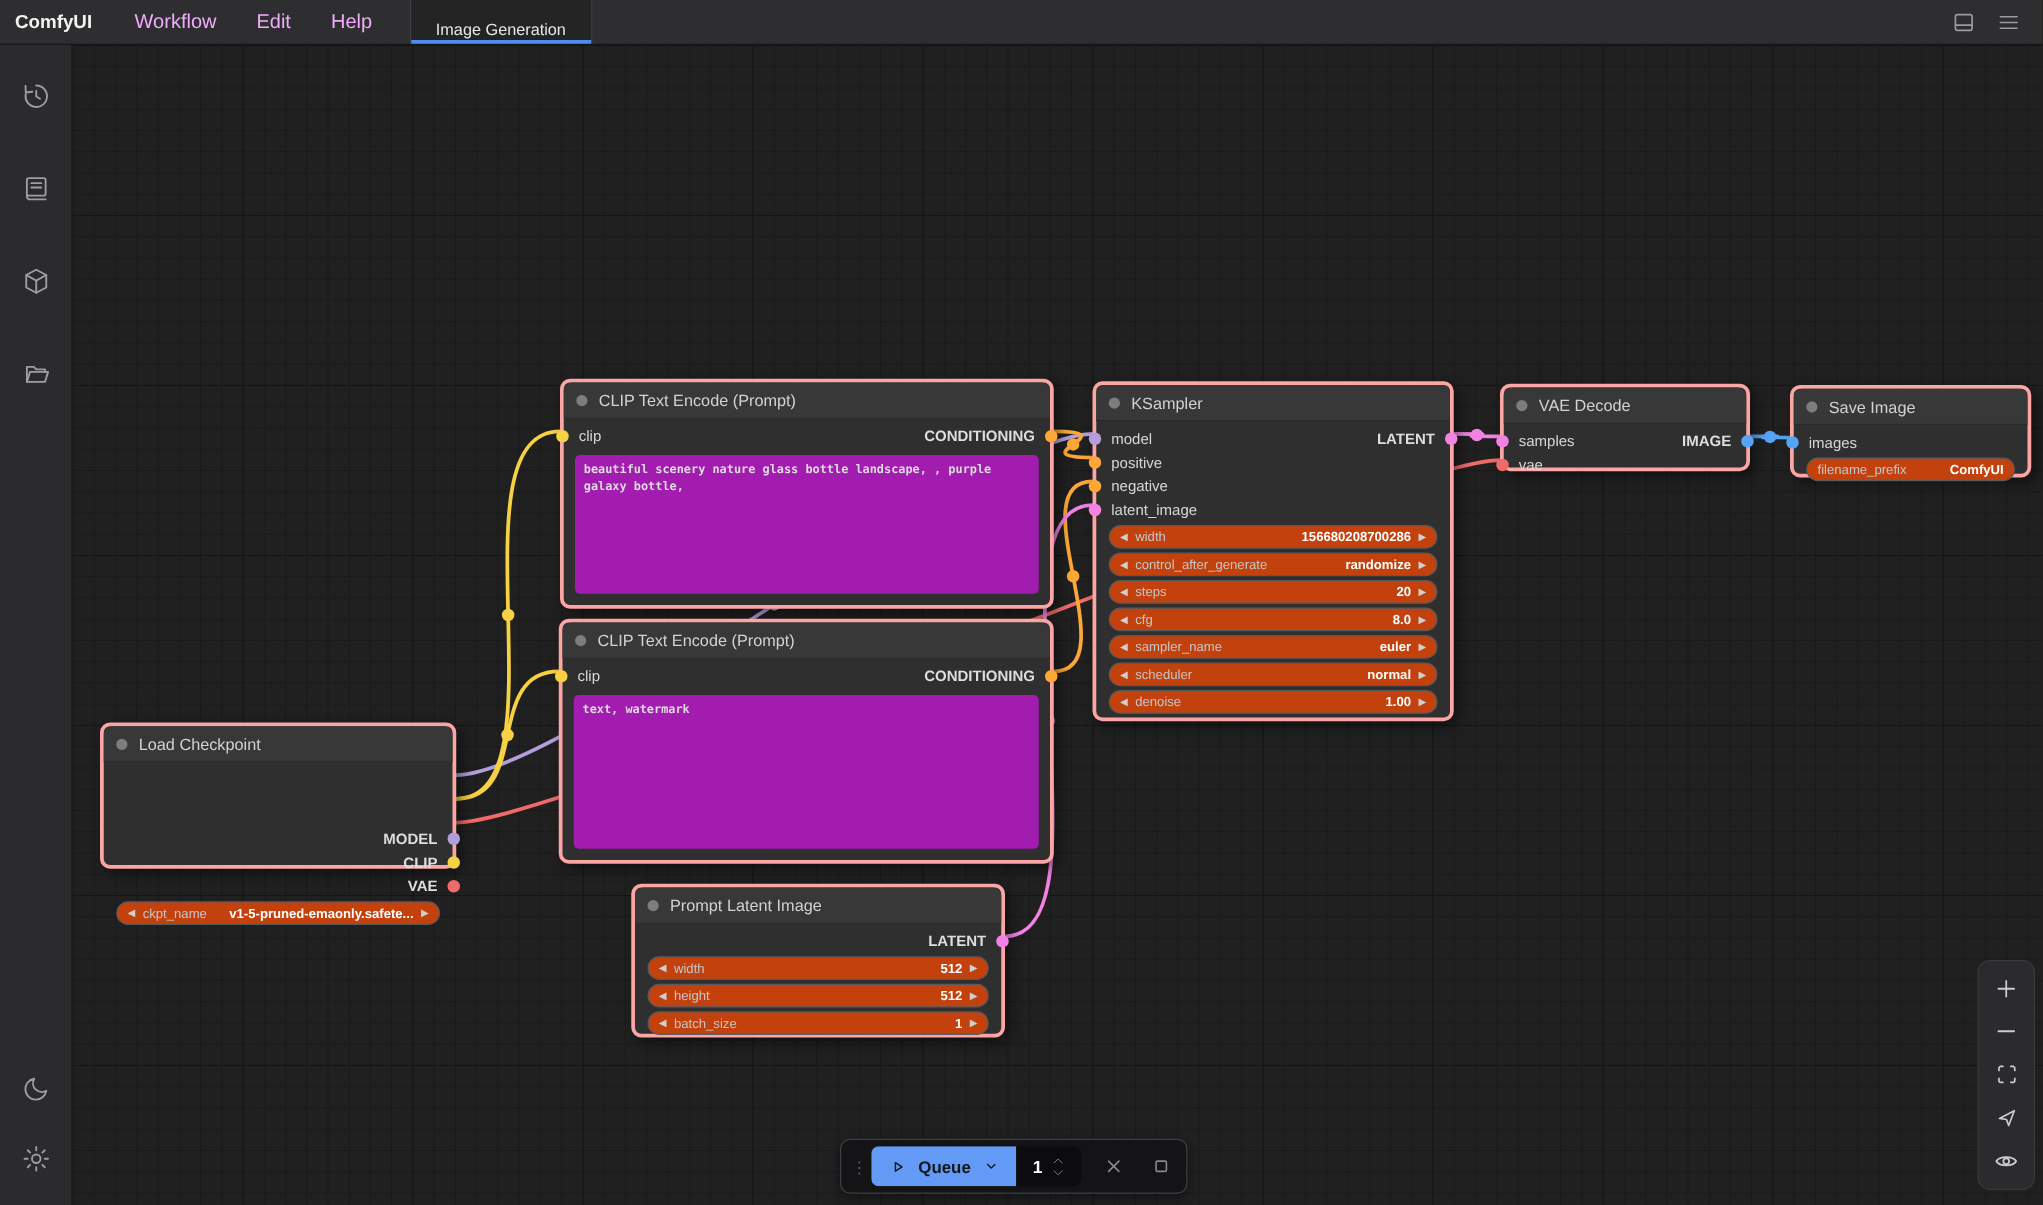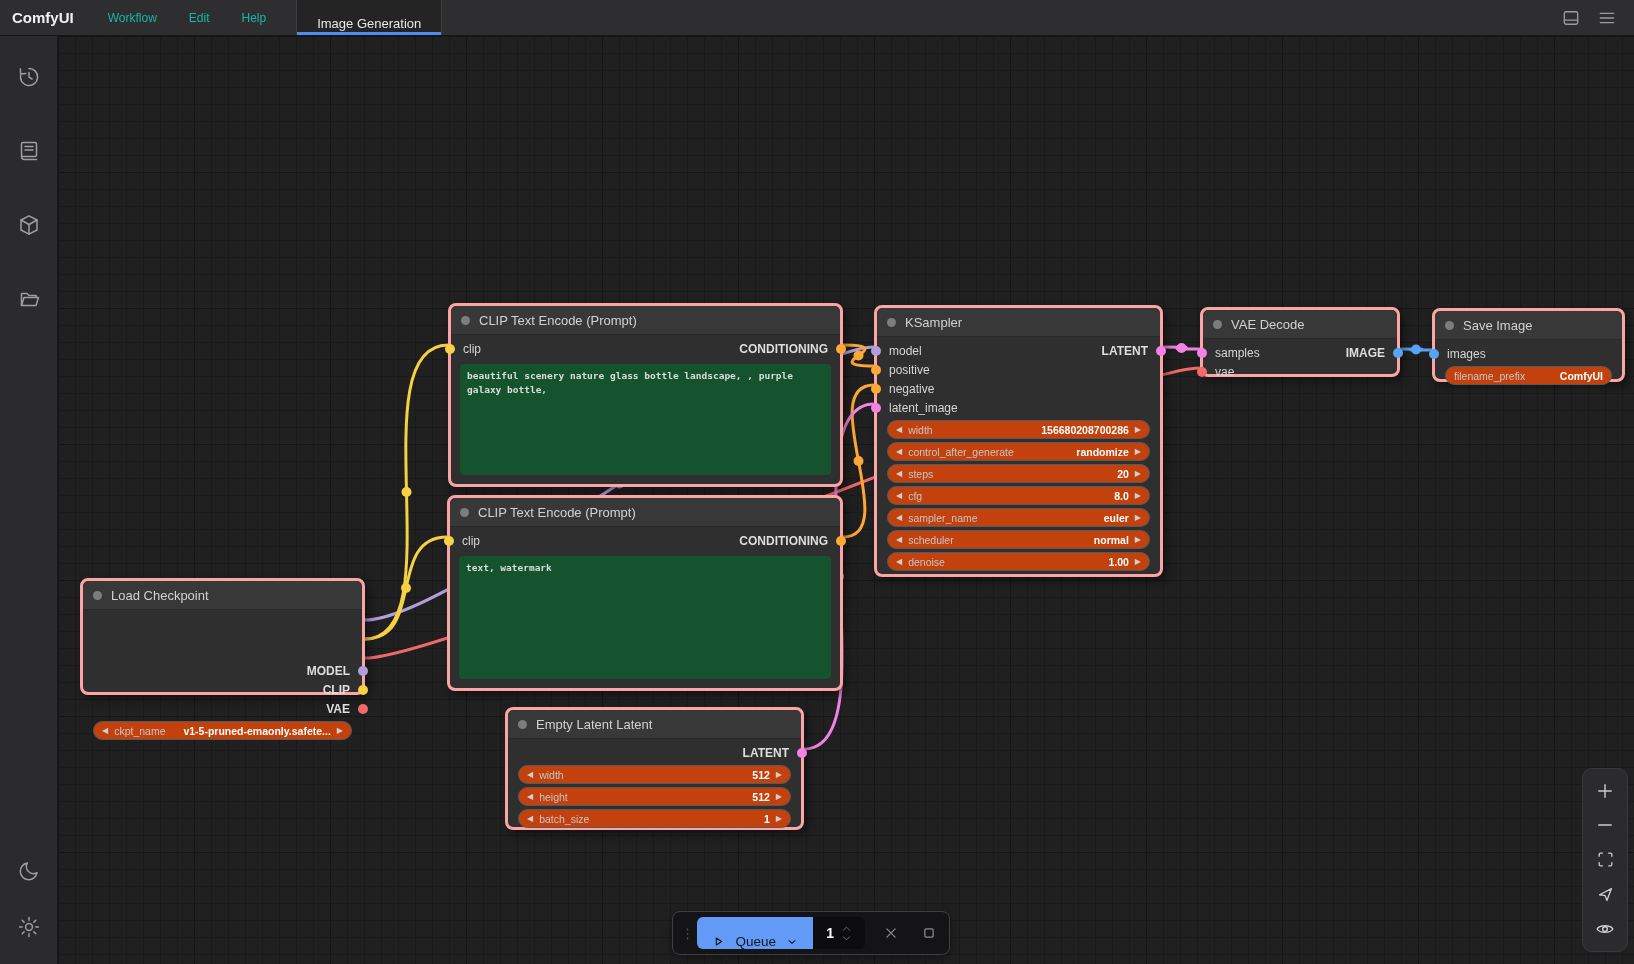--- a/index.html
+++ b/index.html
@@ -11,21 +11,21 @@
     background-image:
       linear-gradient(#151516 1px,transparent 1px),linear-gradient(90deg,#151516 1px,transparent 1px),
       linear-gradient(#1a1a1b 1px,transparent 1px),linear-gradient(90deg,#1a1a1b 1px,transparent 1px);
     background-size:136px 136px,136px 136px,17px 17px,17px 17px;z-index:0;}
   #links{position:absolute;left:0;top:0;z-index:1;pointer-events:none;}
 
   
   #menubar{position:absolute;left:0;top:0;width:1634px;height:36px;background:#2e2e30;z-index:10;
     display:flex;align-items:stretch;border-bottom:1px solid #161617;box-sizing:border-box;}
   .logo{color:#f2f2f2;font-weight:700;font-size:15px;display:flex;align-items:center;padding:0 18px 0 12px;}
-  .menu-item{color:#14b8a6;font-size:12px;display:flex;align-items:center;padding:0 16px;cursor:default;}
+  .menu-item{color:#f0abfc;font-size:16px;display:flex;align-items:center;padding:0 16px;cursor:default;}
   .tab{position:relative;display:flex;align-items:center;gap:10px;padding:16px 20px;margin-left:14px;
     background:#242425;border-left:1px solid #3d3d3f;border-right:1px solid #3d3d3f;box-sizing:border-box;flex-direction:column;}
   .tab-label{color:#e8e8ea;font-size:13px;}
   .tab-dot{width:7px;height:7px;border-radius:50%;background:#ffffff;}
   .tab-underline{position:absolute;left:0;right:0;bottom:0;height:3px;background:#4e8cf0;}
   .mb-right{margin-left:auto;display:flex;align-items:center;gap:10px;padding-right:14px;}
   .icon-btn{width:26px;height:26px;display:flex;align-items:center;justify-content:center;border-radius:4px;}
   .icon-btn svg{stroke:#9c9c9e;fill:none;stroke-width:1.6;stroke-linecap:round;stroke-linejoin:round;}
 
   
@@ -44,36 +44,36 @@
   .collapse-dot{width:9px;height:9px;border-radius:50%;background:#7d7d80;flex:0 0 9px;}
   .node-title{font-size:13px;color:#d2d2d3;white-space:nowrap;}
   .nbody{flex:1;display:flex;flex-direction:column;padding-top:4px;min-height:0;}
   .srow{position:relative;height:19px;flex:0 0 19px;display:flex;align-items:center;
     justify-content:space-between;padding:0 12px;}
   .slabel{font-size:12px;color:#d6d6d7;}
   .slabel.out{font-weight:600;color:#dededf;margin-left:auto;}
   .sdot{position:absolute;width:10px;height:10px;border-radius:50%;top:50%;margin-top:-5px;}
   .sdot.in{left:-6px;}
   .sdot.out{right:-6px;}
-  .ntext{flex:1;margin:6px 9px 9px;background:#14532d;border-radius:4px;padding:5px 7px;
+  .ntext{flex:1;margin:6px 9px 9px;background:#a21caf;border-radius:4px;padding:5px 7px;
     font:700 9.5px "DejaVu Sans Mono",monospace;color:#dcdcdc;line-height:1.5;overflow:hidden;}
   .pill{height:19px;flex:0 0 19px;margin:3px 10px 0;background:#c2410c;border:1px solid #5a5a5c;
     border-radius:10px;display:flex;align-items:center;padding:0 8px;box-sizing:border-box;gap:6px;}
   .parrow{font-size:8px;color:#cfcfcf;line-height:1;}
   .plabel{font-size:10.5px;color:#c6c6c8;white-space:nowrap;}
   .pvalue{margin-left:auto;font-size:10.5px;font-weight:700;color:#ffffff;white-space:nowrap;}
 
   
   #queuebar{position:absolute;left:672px;top:911px;width:278px;height:44px;background:#141416;
     border:1px solid #3f3f43;border-radius:8px;z-index:5;display:flex;align-items:center;
     padding:0 8px;box-sizing:border-box;box-shadow:0 3px 8px rgba(0,0,0,.4);}
   .drag-handle{color:#5e5e62;font-size:13px;width:10px;letter-spacing:-2px;}
   .queue-group{display:flex;height:32px;border-radius:6px;overflow:hidden;margin-left:6px;}
-  .queue-btn{width:126px;background:#639af5;display:flex;align-items:flex-end;justify-content:center;
-    gap:9px;color:#14171c;font-size:13.5px;font-weight:400;}
+  .queue-btn{width:126px;background:#639af5;display:flex;align-items:center;justify-content:center;
+    gap:9px;color:#14171c;font-size:13.5px;font-weight:700;}
   .queue-btn svg{stroke:#14171c;fill:none;stroke-width:1.8;stroke-linecap:round;stroke-linejoin:round;}
   .queue-count{width:56px;background:#0c0c0e;display:flex;align-items:center;justify-content:center;gap:7px;}
   .count-num{color:#ffffff;font-size:14px;font-weight:700;}
   .steppers{display:flex;flex-direction:column;gap:3px;}
   .steppers svg{stroke:#8a8a8e;fill:none;stroke-width:1.6;stroke-linecap:round;stroke-linejoin:round;}
   .qicon{width:26px;height:26px;display:flex;align-items:center;justify-content:center;margin-left:14px;}
   .qicon svg{stroke:#8a8a8e;fill:none;stroke-width:1.7;stroke-linecap:round;stroke-linejoin:round;}
 
   
   #zoompanel{position:absolute;left:1582px;top:768px;width:46px;height:184px;background:#2b2b2e;
@@ -263,21 +263,21 @@
           </div>
           <div class="pill">
             <span class="plabel">filename_prefix</span>
             <span class="pvalue">ComfyUI</span>
           </div>
         </div>
       </div>
       <div class="node" style="left: 505px; top: 707px; width: 299px; height: 123px;">
         <div class="node-header">
           <span class="collapse-dot"></span>
-          <span class="node-title">Empty Latent Latent</span>
+          <span class="node-title">Prompt Latent Image</span>
         </div>
         <div class="nbody">
           <div class="srow">
             <span class="slabel out">LATENT</span>
             <span class="sdot out" style="background: rgb(242, 131, 229);"></span>
           </div>
           <div class="pill">
             <span class="parrow">◀</span>
             <span class="plabel">width</span>
             <span class="pvalue">512</span>

